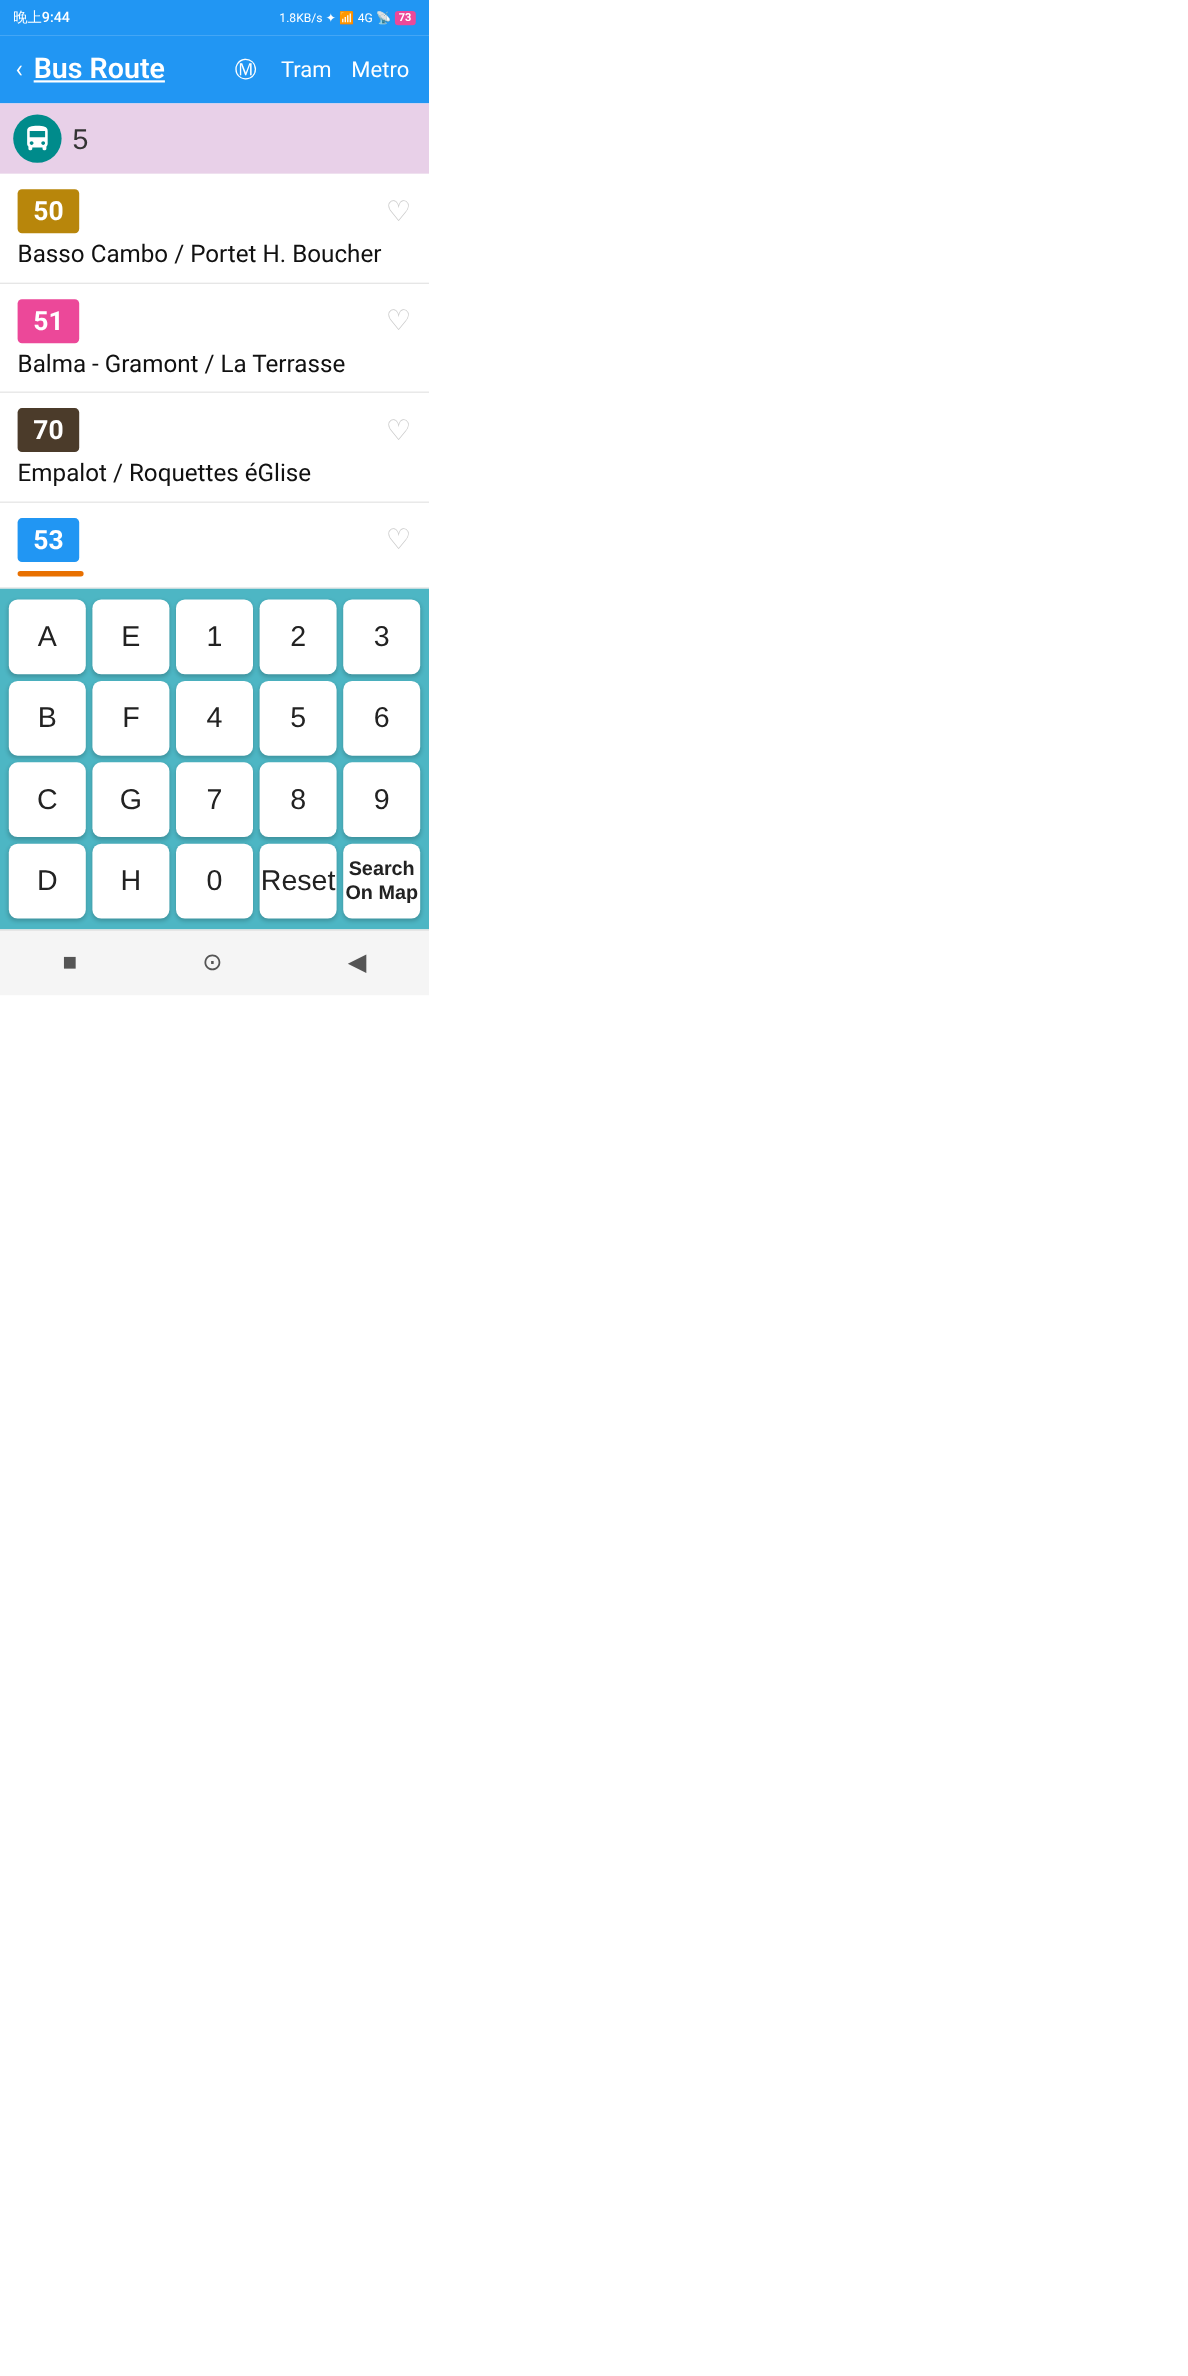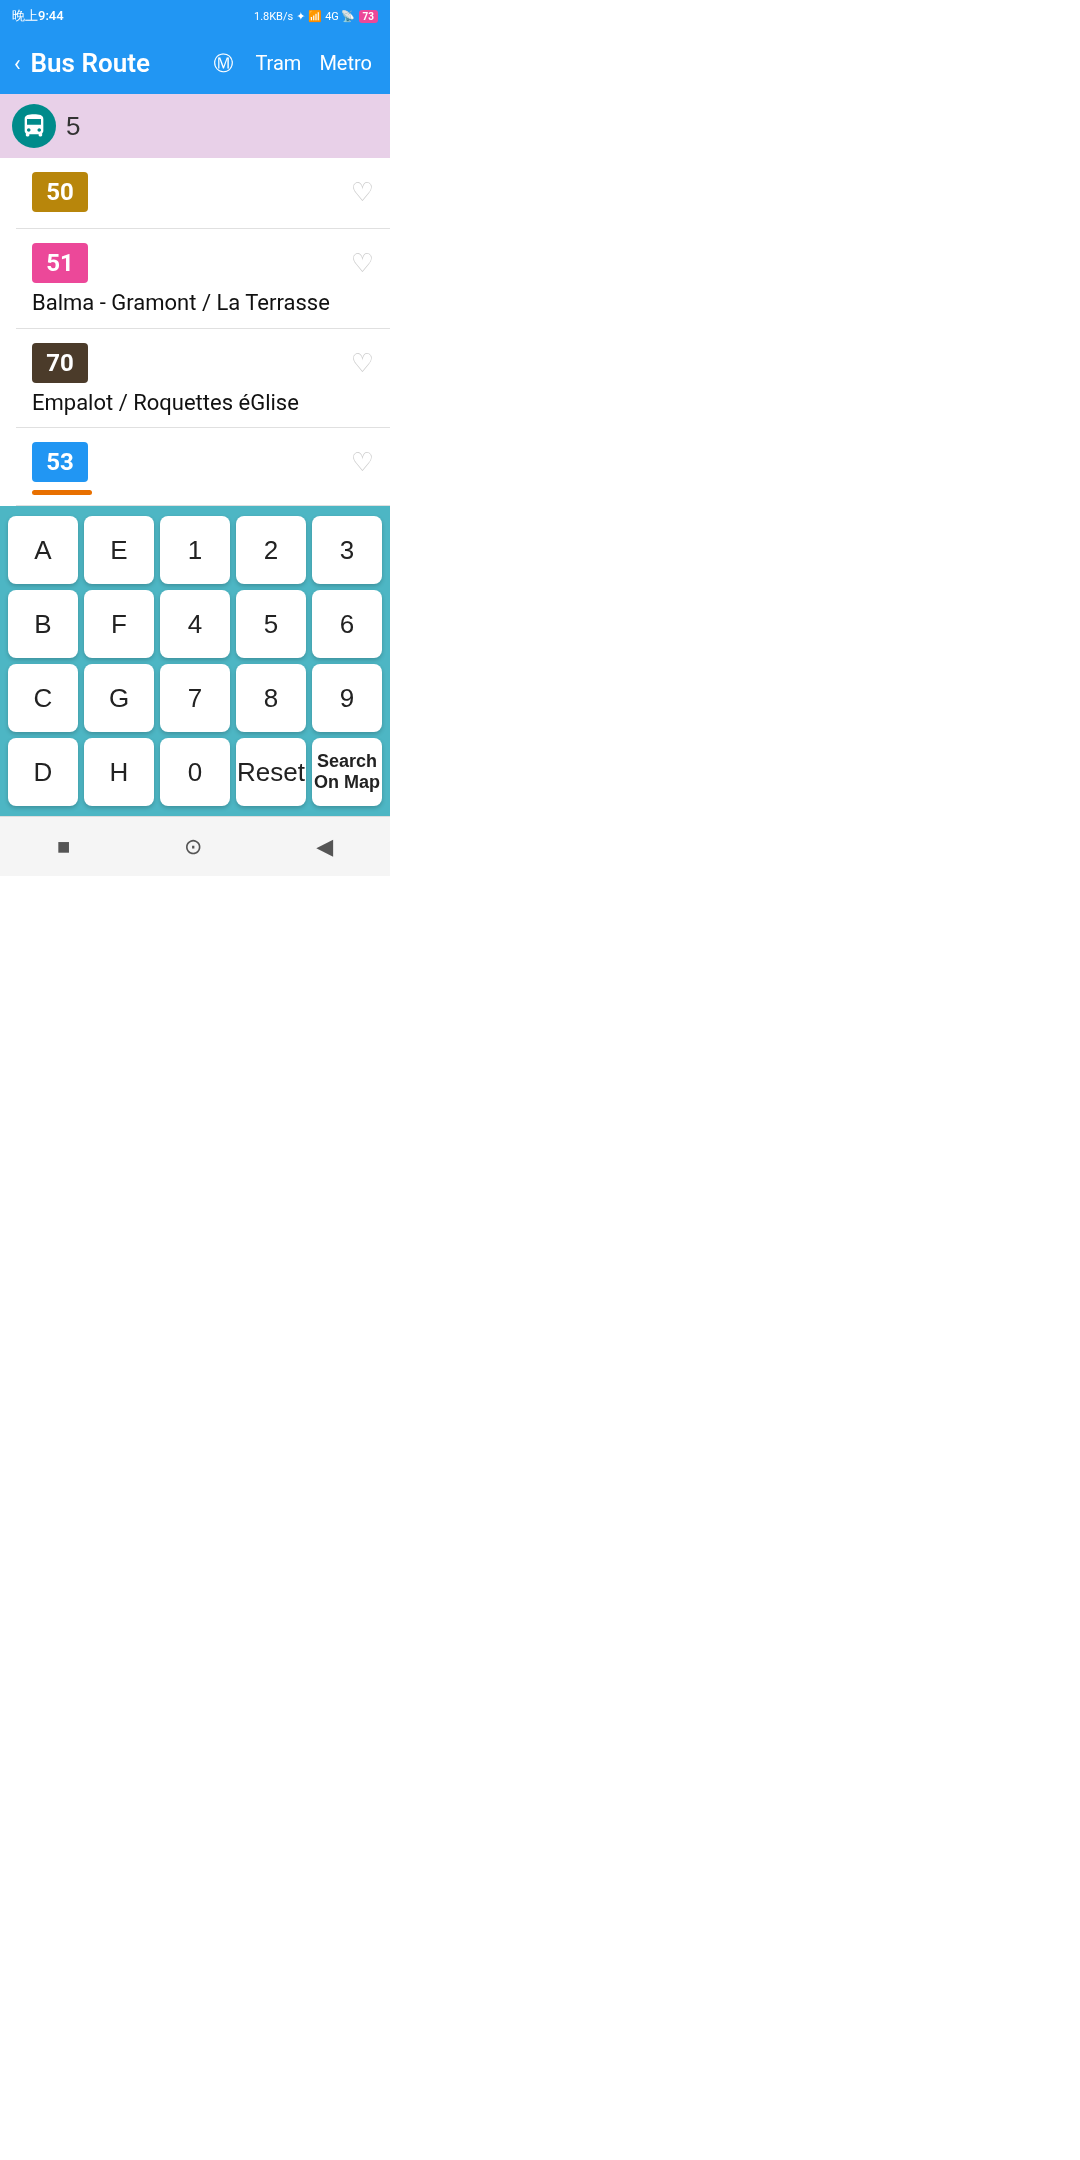--- a/index.html
+++ b/index.html
@@ -57,20 +57,21 @@
       font-size: 22px;
       cursor: pointer;
       display: flex;
       align-items: center;
     }
     .page-title {
       color: #fff;
       font-size: 26px;
       font-weight: 600;
       flex: 1;
+      text-decoration: underline;
     }
     .nav-icon {
       color: #fff;
       font-size: 20px;
       cursor: pointer;
       padding: 0 8px;
     }
     .nav-label {
       color: #fff;
       font-size: 20px;
@@ -113,21 +114,20 @@
     .search-icon-btn {
       color: #666;
       font-size: 26px;
       cursor: pointer;
     }
 
     
     .route-list {
       background: #fff;
       flex: 1;
-      margin-left: 16px;
     }
     .route-item {
       padding: 14px 16px 10px 16px;
       border-bottom: 1px solid #e0e0e0;
       position: relative;
       cursor: pointer;
     }
     .route-header {
       display: flex;
       align-items: center;
@@ -248,20 +248,21 @@
   <span class="search-icon-btn">🔍</span>
 </div>
 
 <div class="route-list">
 
   <div class="route-item">
     <div class="route-header">
       <div class="route-num-badge" style="background:#B8860B;">50</div>
       <span class="heart-icon">♡</span>
     </div>
+    <div class="route-name">Basso Cambo / Portet H. Boucher</div>
   </div>
 
   <div class="route-item">
     <div class="route-header">
       <div class="route-num-badge" style="background:#ec4899;">51</div>
       <span class="heart-icon">♡</span>
     </div>
     <div class="route-name">Balma - Gramont / La Terrasse</div>
   </div>
 

